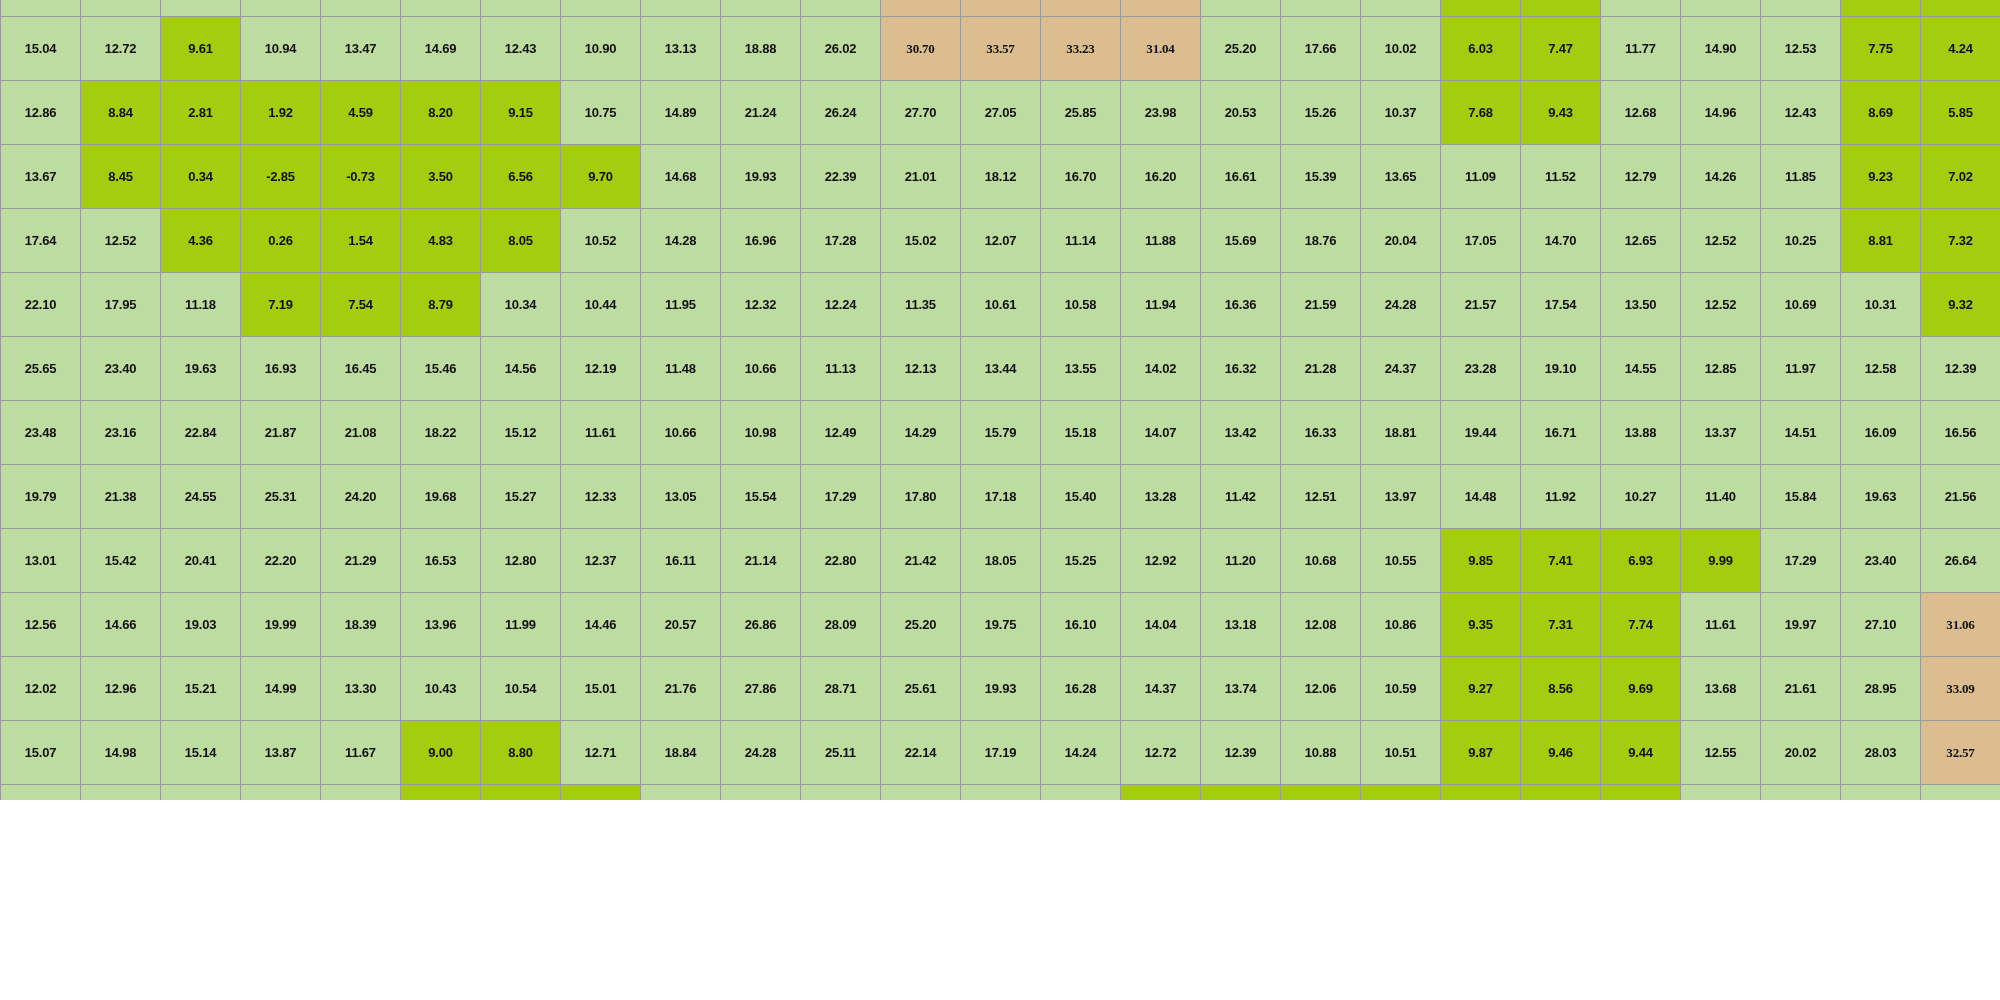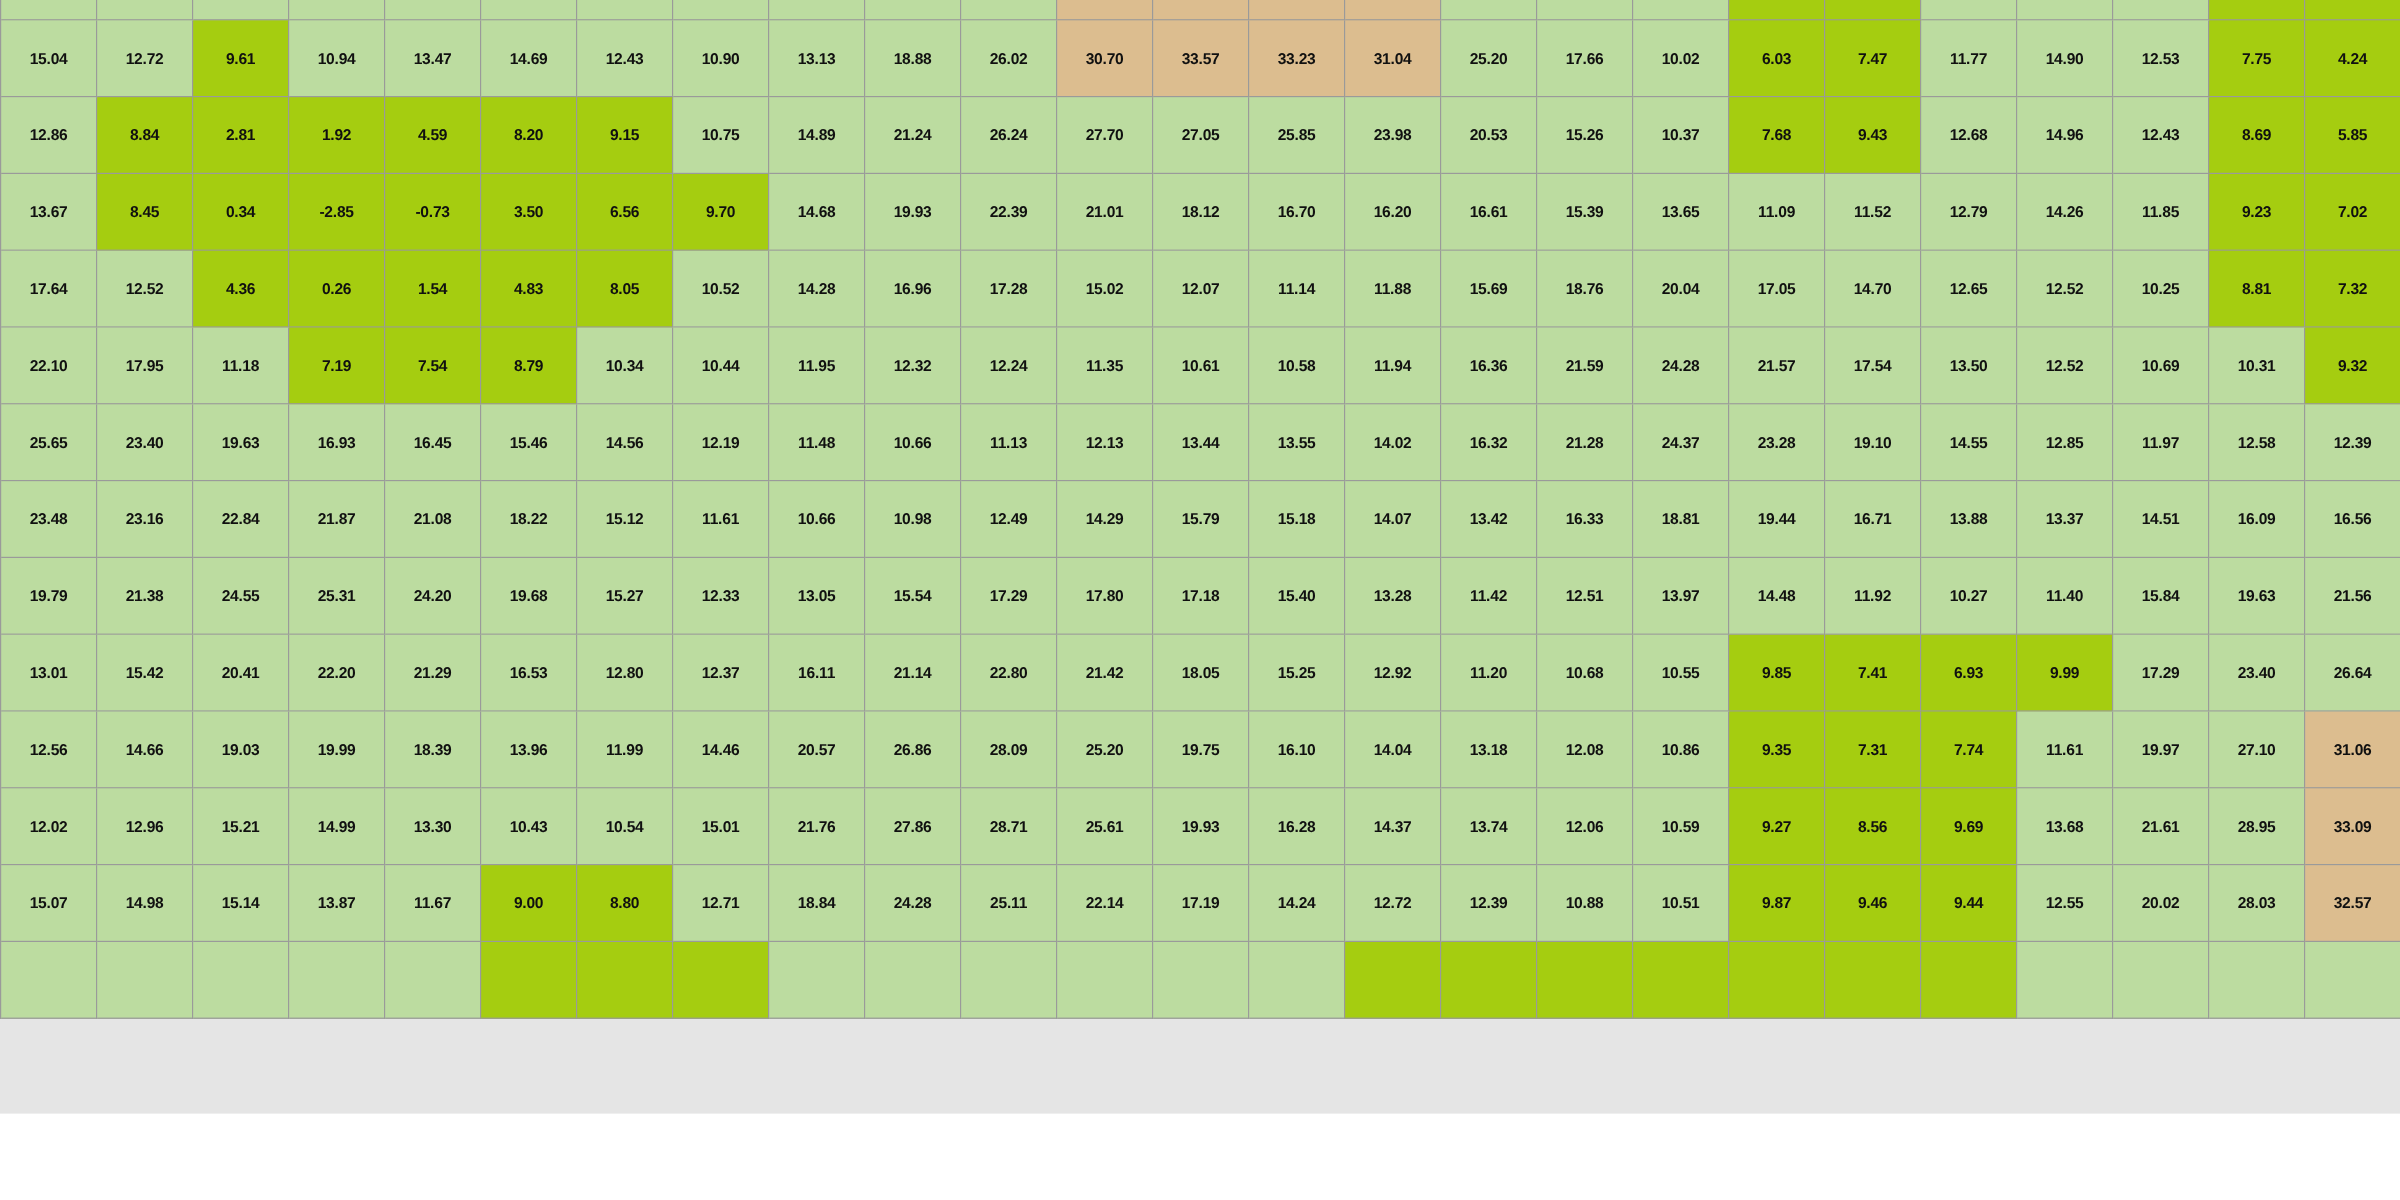--- a/index.html
+++ b/index.html
@@ -9,23 +9,23 @@
   }
   body {
     width: 2000px;
     height: 1000px;
     overflow: hidden;
     font-family: "Liberation Sans", sans-serif;
   }
   #heatmap-root {
     position: relative;
     width: 2000px;
-    height: 928px;
+    height: 800px;
     overflow: hidden;
-    background: #e5e5e5;
+    background: #6d28d9;
   }
   
   #heatmap-grid {
     position: absolute;
     left: 0;
     top: -48px;
     width: 2000px;
     display: grid;
     grid-template-columns: repeat(25, 1fr);
     gap: 0;
@@ -47,21 +47,21 @@
     justify-content: center;
     font-size: 13px;
     font-weight: bold;
     color: #101010;
     letter-spacing: -0.2px;
     overflow: hidden;
     user-select: none;
   }
   .lvl-low   { background: #a5cd10; }
   .lvl-mid   { background: #bcdca0; }
-  .lvl-high  { background: #dcbd8f; }
+  .lvl-high  { background: #dcbd8f; font-family: Liberation Serif, serif; }
 </style>
 </head>
 <body>
 
 <div id="heatmap-root">
   <div id="heatmap-grid">
       <div class="hm-row"><div class="hm-cell lvl-mid"></div><div class="hm-cell lvl-mid"></div><div class="hm-cell lvl-mid"></div><div class="hm-cell lvl-mid"></div><div class="hm-cell lvl-mid"></div><div class="hm-cell lvl-mid"></div><div class="hm-cell lvl-mid"></div><div class="hm-cell lvl-mid"></div><div class="hm-cell lvl-mid"></div><div class="hm-cell lvl-mid"></div><div class="hm-cell lvl-mid"></div><div class="hm-cell lvl-high"></div><div class="hm-cell lvl-high"></div><div class="hm-cell lvl-high"></div><div class="hm-cell lvl-high"></div><div class="hm-cell lvl-mid"></div><div class="hm-cell lvl-mid"></div><div class="hm-cell lvl-mid"></div><div class="hm-cell lvl-low"></div><div class="hm-cell lvl-low"></div><div class="hm-cell lvl-mid"></div><div class="hm-cell lvl-mid"></div><div class="hm-cell lvl-mid"></div><div class="hm-cell lvl-low"></div><div class="hm-cell lvl-low"></div></div>
       <div class="hm-row"><div class="hm-cell lvl-mid">15.04</div><div class="hm-cell lvl-mid">12.72</div><div class="hm-cell lvl-low">9.61</div><div class="hm-cell lvl-mid">10.94</div><div class="hm-cell lvl-mid">13.47</div><div class="hm-cell lvl-mid">14.69</div><div class="hm-cell lvl-mid">12.43</div><div class="hm-cell lvl-mid">10.90</div><div class="hm-cell lvl-mid">13.13</div><div class="hm-cell lvl-mid">18.88</div><div class="hm-cell lvl-mid">26.02</div><div class="hm-cell lvl-high">30.70</div><div class="hm-cell lvl-high">33.57</div><div class="hm-cell lvl-high">33.23</div><div class="hm-cell lvl-high">31.04</div><div class="hm-cell lvl-mid">25.20</div><div class="hm-cell lvl-mid">17.66</div><div class="hm-cell lvl-mid">10.02</div><div class="hm-cell lvl-low">6.03</div><div class="hm-cell lvl-low">7.47</div><div class="hm-cell lvl-mid">11.77</div><div class="hm-cell lvl-mid">14.90</div><div class="hm-cell lvl-mid">12.53</div><div class="hm-cell lvl-low">7.75</div><div class="hm-cell lvl-low">4.24</div></div>
       <div class="hm-row"><div class="hm-cell lvl-mid">12.86</div><div class="hm-cell lvl-low">8.84</div><div class="hm-cell lvl-low">2.81</div><div class="hm-cell lvl-low">1.92</div><div class="hm-cell lvl-low">4.59</div><div class="hm-cell lvl-low">8.20</div><div class="hm-cell lvl-low">9.15</div><div class="hm-cell lvl-mid">10.75</div><div class="hm-cell lvl-mid">14.89</div><div class="hm-cell lvl-mid">21.24</div><div class="hm-cell lvl-mid">26.24</div><div class="hm-cell lvl-mid">27.70</div><div class="hm-cell lvl-mid">27.05</div><div class="hm-cell lvl-mid">25.85</div><div class="hm-cell lvl-mid">23.98</div><div class="hm-cell lvl-mid">20.53</div><div class="hm-cell lvl-mid">15.26</div><div class="hm-cell lvl-mid">10.37</div><div class="hm-cell lvl-low">7.68</div><div class="hm-cell lvl-low">9.43</div><div class="hm-cell lvl-mid">12.68</div><div class="hm-cell lvl-mid">14.96</div><div class="hm-cell lvl-mid">12.43</div><div class="hm-cell lvl-low">8.69</div><div class="hm-cell lvl-low">5.85</div></div>
       <div class="hm-row"><div class="hm-cell lvl-mid">13.67</div><div class="hm-cell lvl-low">8.45</div><div class="hm-cell lvl-low">0.34</div><div class="hm-cell lvl-low">-2.85</div><div class="hm-cell lvl-low">-0.73</div><div class="hm-cell lvl-low">3.50</div><div class="hm-cell lvl-low">6.56</div><div class="hm-cell lvl-low">9.70</div><div class="hm-cell lvl-mid">14.68</div><div class="hm-cell lvl-mid">19.93</div><div class="hm-cell lvl-mid">22.39</div><div class="hm-cell lvl-mid">21.01</div><div class="hm-cell lvl-mid">18.12</div><div class="hm-cell lvl-mid">16.70</div><div class="hm-cell lvl-mid">16.20</div><div class="hm-cell lvl-mid">16.61</div><div class="hm-cell lvl-mid">15.39</div><div class="hm-cell lvl-mid">13.65</div><div class="hm-cell lvl-mid">11.09</div><div class="hm-cell lvl-mid">11.52</div><div class="hm-cell lvl-mid">12.79</div><div class="hm-cell lvl-mid">14.26</div><div class="hm-cell lvl-mid">11.85</div><div class="hm-cell lvl-low">9.23</div><div class="hm-cell lvl-low">7.02</div></div>

